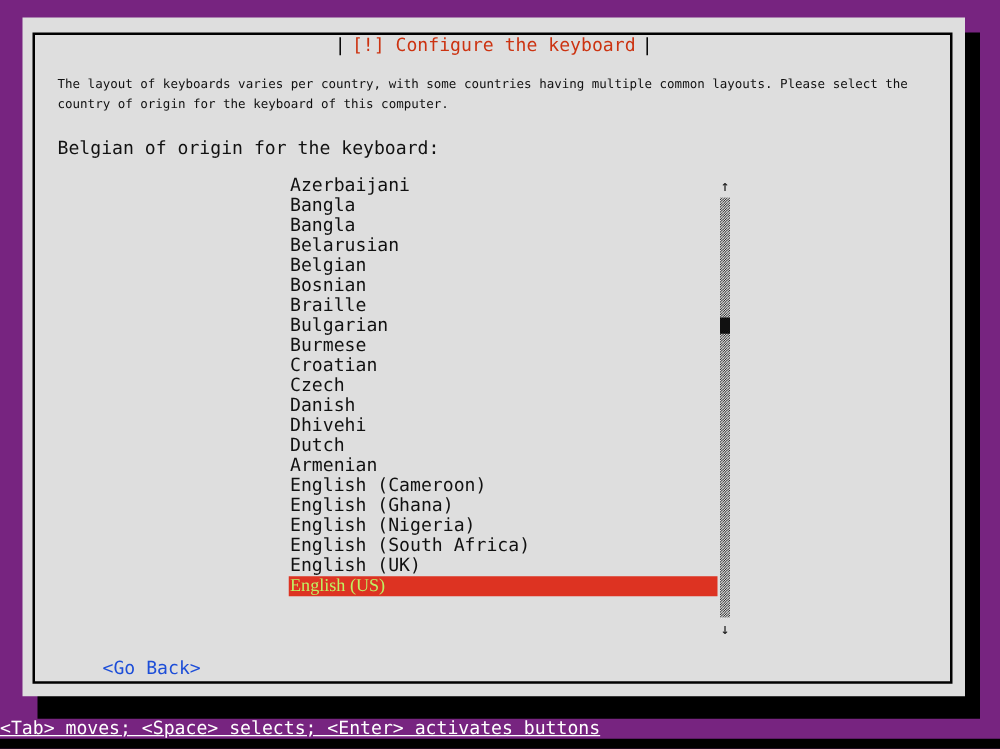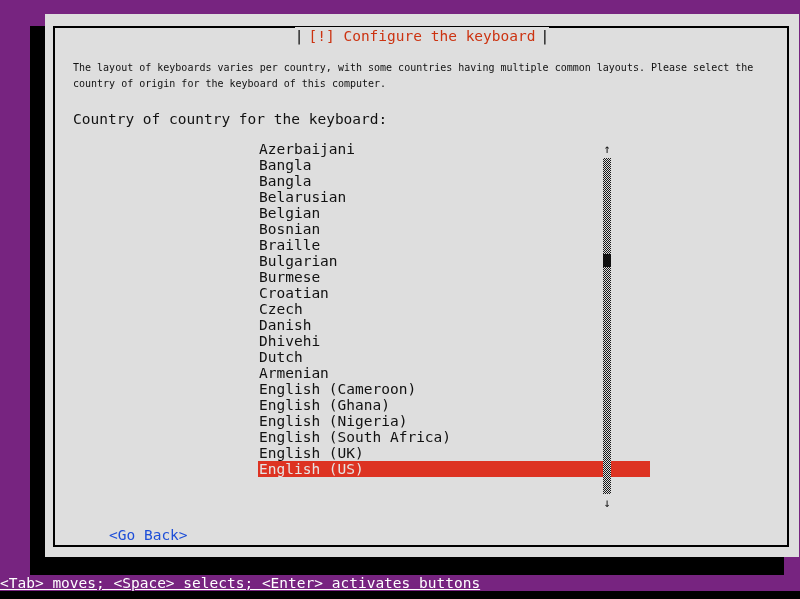--- a/index.html
+++ b/index.html
@@ -32,21 +32,20 @@
   }
 
   
   .dialog {
     position: absolute;
     left: 18px;
     top: 14px;
     width: 754px;
     height: 543px;
     background: #dedede;
-    margin-left: 27px;
   }
 
   
   .frame {
     position: absolute;
     left: 8px;
     top: 12px;
     width: 736px;
     height: 521px;
     border: 2px solid #000000;
@@ -116,22 +115,23 @@
     height: 16px;
     line-height: 16px;
     font-size: 14.5px;
     color: #111111;
     white-space: pre;
     padding-left: 1px;
     box-sizing: border-box;
   }
   .list-item.selected {
     background: #dd3322;
-    color: #e5e5e5;
-    width: 392px;
+    color: #bef264;
+    width: 343px;
+    font-family: Liberation Serif, serif;
   }
 
   
   .scrollbar {
     position: absolute;
     left: 557px;
     top: 127px;
     width: 10px;
     height: 370px;
   }
@@ -222,21 +222,21 @@
   <div class="dialog">
 
     <div class="frame"></div>
 
     <div class="title-wrap">
       <span class="title-bar-sep">|</span><span class="title-inner">[!] Configure the keyboard</span><span class="title-bar-sep">|</span>
     </div>
 
     <div class="body-text">The layout of keyboards varies per country, with some countries having multiple common layouts. Please select the country of origin for the keyboard of this computer.</div>
 
-    <div class="prompt-text">Country of country for the keyboard:</div>
+    <div class="prompt-text">Belgian of origin for the keyboard:</div>
 
     <div class="list" id="country-list">
         <div class="list-item">Azerbaijani</div>
         <div class="list-item">Bangla</div>
         <div class="list-item">Bangla</div>
         <div class="list-item">Belarusian</div>
         <div class="list-item">Belgian</div>
         <div class="list-item">Bosnian</div>
         <div class="list-item">Braille</div>
         <div class="list-item">Bulgarian</div>

